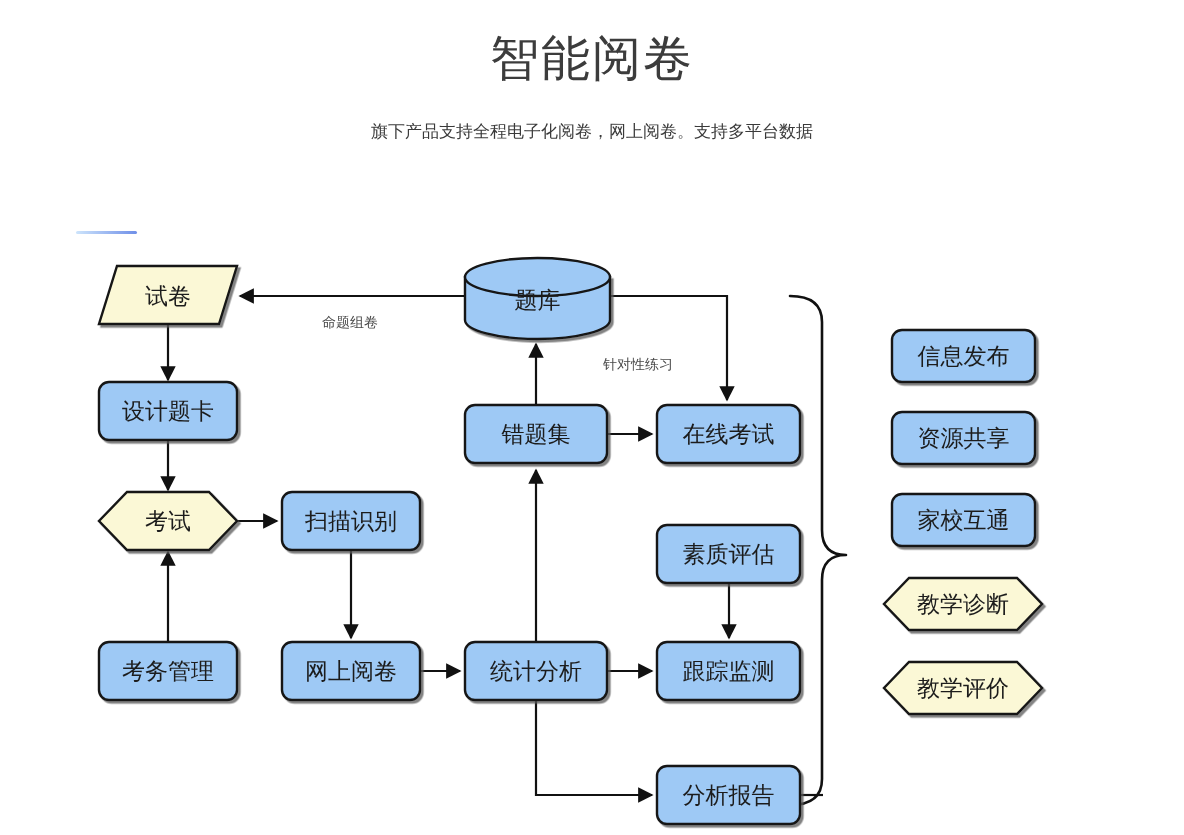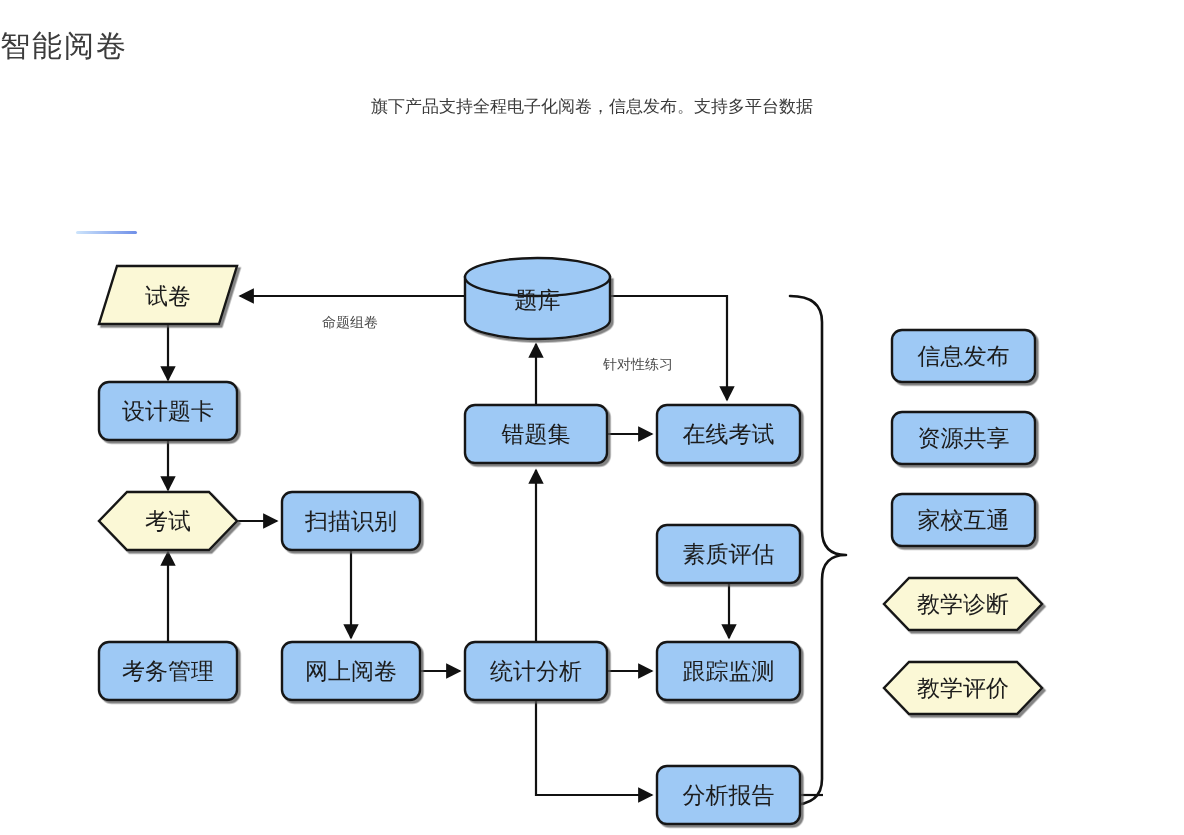--- a/index.html
+++ b/index.html
@@ -9,22 +9,22 @@
   }
   body {
     width: 1184px;
     height: 835px;
     font-family: "Liberation Sans", "DejaVu Sans", sans-serif;
     color: #2d2d2d;
     overflow: hidden;
     position: relative;
   }
   #page-title {
-    text-align: left;
-    font-size: 30px;
+    text-align: center;
+    font-size: 49px;
     font-weight: normal;
     color: #3c3c3c;
     margin: 0;
     padding-top: 26px;
     letter-spacing: 2px;
     font-family: "Liberation Serif", "DejaVu Serif", serif;
   }
   #page-subtitle {
     text-align: center;
     font-size: 17px;
@@ -68,21 +68,21 @@
   .shape-yellow { fill: #fbf8d6; stroke: #161616; stroke-width: 2.4; }
   .edge-line { stroke: #111111; stroke-width: 2.2; fill: none; }
   .brace-line { stroke: #111111; stroke-width: 2.6; fill: none; stroke-linecap: round; stroke-linejoin: round; }
 </style>
 </head>
 <body>
 
 <h1 id="page-title">智能阅卷</h1>
 
 <div id="page-subtitle">
-  <div>旗下产品支持全程电子化阅卷，信息发布。支持多平台数据</div>
+  <div>旗下产品支持全程电子化阅卷，网上阅卷。支持多平台数据</div>
 </div>
 
 <div id="accent-rule"></div>
 
 <svg id="flow-canvas" viewBox="0 0 1184 605">
   <defs>
     <marker id="arrow" viewBox="0 0 10 10" refX="9" refY="5" markerWidth="7" markerHeight="7" orient="auto-start-reverse">
       <path d="M 0 0 L 10 5 L 0 10 z" fill="#111111"></path>
     </marker>
     <filter id="softshadow" x="-20%" y="-20%" width="150%" height="150%">

